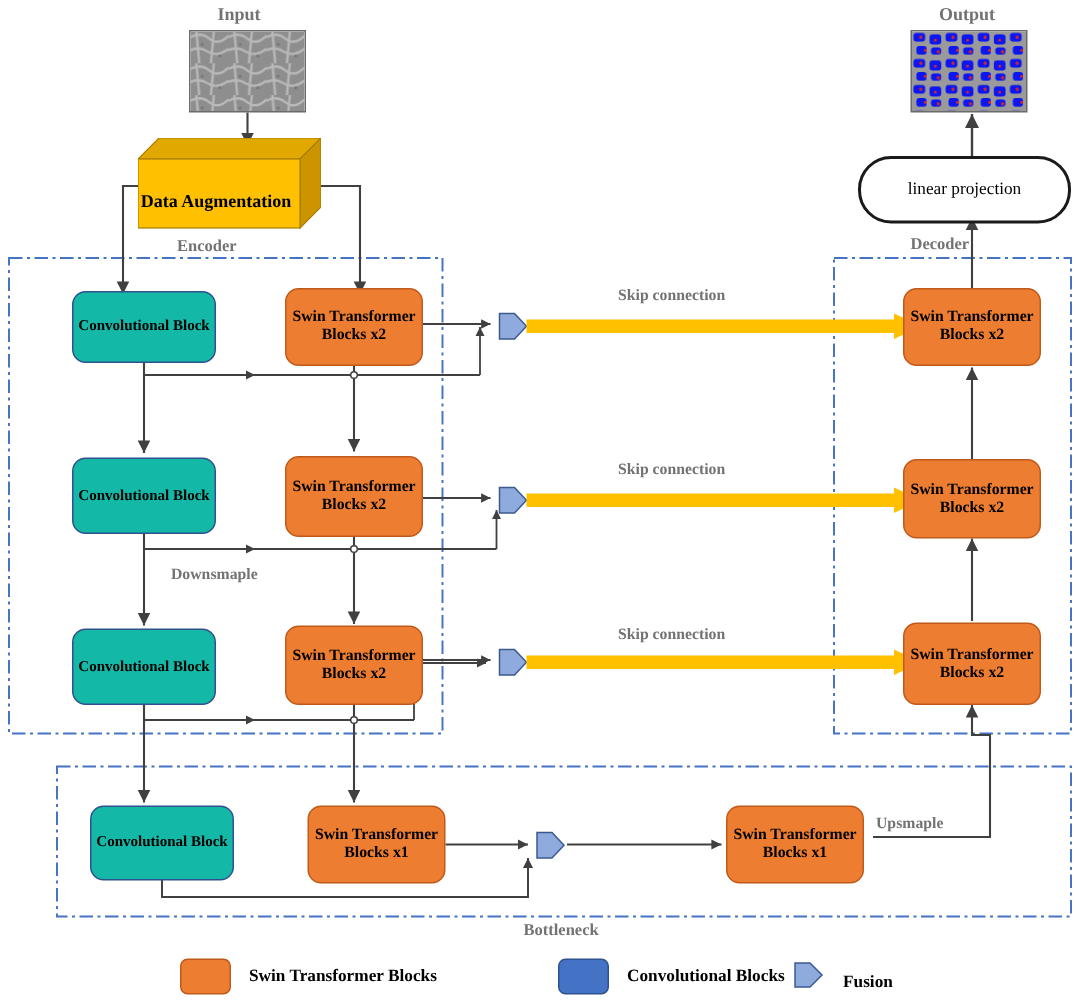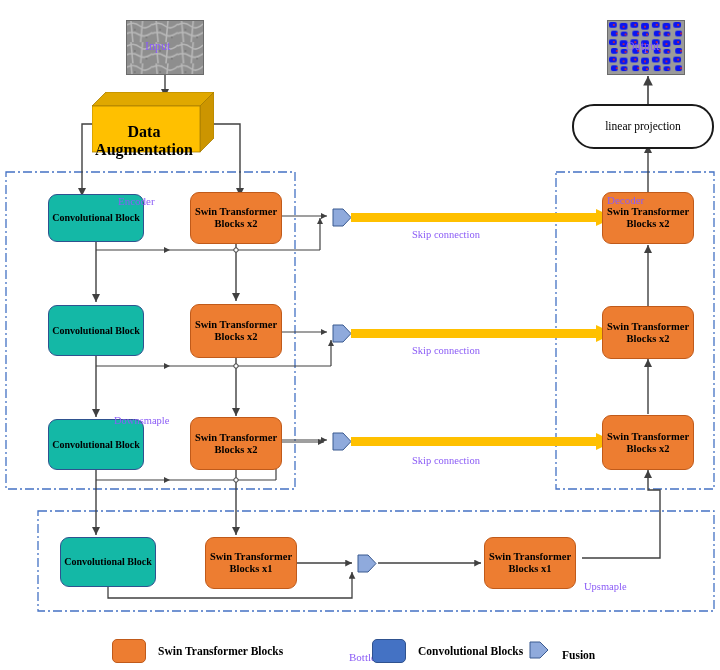--- a/index.html
+++ b/index.html
@@ -47,25 +47,24 @@
   }
   .node-linear {
     background: #ffffff;
     border: 2px solid #1a1a1a;
     border-radius: 22px;
     font-size: 11.5px;
     font-weight: normal;
   }
   .plain-label {
     position: absolute;
-    font-weight: normal;
-    color: #8b5cf6;
+    font-weight: bold;
+    color: #737373;
     white-space: nowrap;
     z-index: 6;
-    margin-top: 37px;
   }
   .group-label {
     font-size: 11px;
     text-align: right;
   }
   .edge-label {
     font-size: 10.5px;
   }
   .io-label {
     font-size: 12px;
@@ -215,23 +214,23 @@
       <rect width="78" height="55" fill="url(#seg-tex)"></rect>
     </svg>
   </div>
 
   <div style="position:absolute; left:92px; top:92px; width:122px; height:62px; z-index:5;">
     <svg width="122" height="62" viewBox="0 0 122 62">
       <polygon points="0,14 14,0 122,0 108,14" fill="#E0A800" stroke="#A87D00" stroke-width="0.8"></polygon>
       <polygon points="108,14 122,0 122,46 108,60" fill="#CC9500" stroke="#A87D00" stroke-width="0.8"></polygon>
       <rect x="0" y="14" width="108" height="46" fill="#FFC000" stroke="#A87D00" stroke-width="0.8"></rect>
     </svg>
-    <div style="position:absolute; left:0; top:26px; width:104px; height:46px;
+    <div style="position:absolute; left:0; top:20px; width:104px; height:46px;
                 display:flex; align-items:center; justify-content:center; text-align:center;
-                font-weight:bold; font-size:16px; line-height:1.15; color:#000;
+                font-weight:bold; font-size:12px; line-height:1.15; color:#000;
                 font-family:'Liberation Serif', serif;">Data Augmentation</div>
   </div>
 
   <div class="plain-label group-label" style="left:118px; top:158px;">Encoder</div>
   <div class="plain-label group-label" style="left:607px; top:157px;">Decoder</div>
   <div class="plain-label group-label" style="left:349px; top:614px;">Bottleneck</div>
 
   <div class="node node-conv" style="left:48px; top:194px; width:96px; height:48px;">
     <span>Convolutional Block</span>
   </div>
@@ -275,21 +274,21 @@
   <div class="node node-swin" style="left:484px; top:537px; width:92px; height:52px;">
     <span>Swin Transformer Blocks x1</span>
   </div>
 
   <div class="plain-label edge-label" style="left:412px; top:192px;">Skip connection</div>
   <div class="plain-label edge-label" style="left:412px; top:308px;">Skip connection</div>
   <div class="plain-label edge-label" style="left:412px; top:418px;">Skip connection</div>
   <div class="plain-label edge-label" style="left:114px; top:378px;">Downsmaple</div>
   <div class="plain-label edge-label" style="left:584px; top:544px;">Upsmaple</div>
 
-  <div class="legend" style="left:112px; top:639px;">
+  <div class="legend" style="left:120px; top:639px;">
     <span class="legend-swatch sw-swin"></span>
     <span class="legend-text">Swin Transformer Blocks</span>
   </div>
   <div class="legend" style="left:328px; top:639px;padding-left:44px;">
     <span class="legend-swatch sw-conv"></span>
     <span class="legend-text">Convolutional Blocks</span>
   </div>
   <div class="legend" style="left:528px; top:639px;align-items:flex-end;">
     <span class="legend-pent">
       <svg width="22" height="22" viewBox="0 0 22 22">

